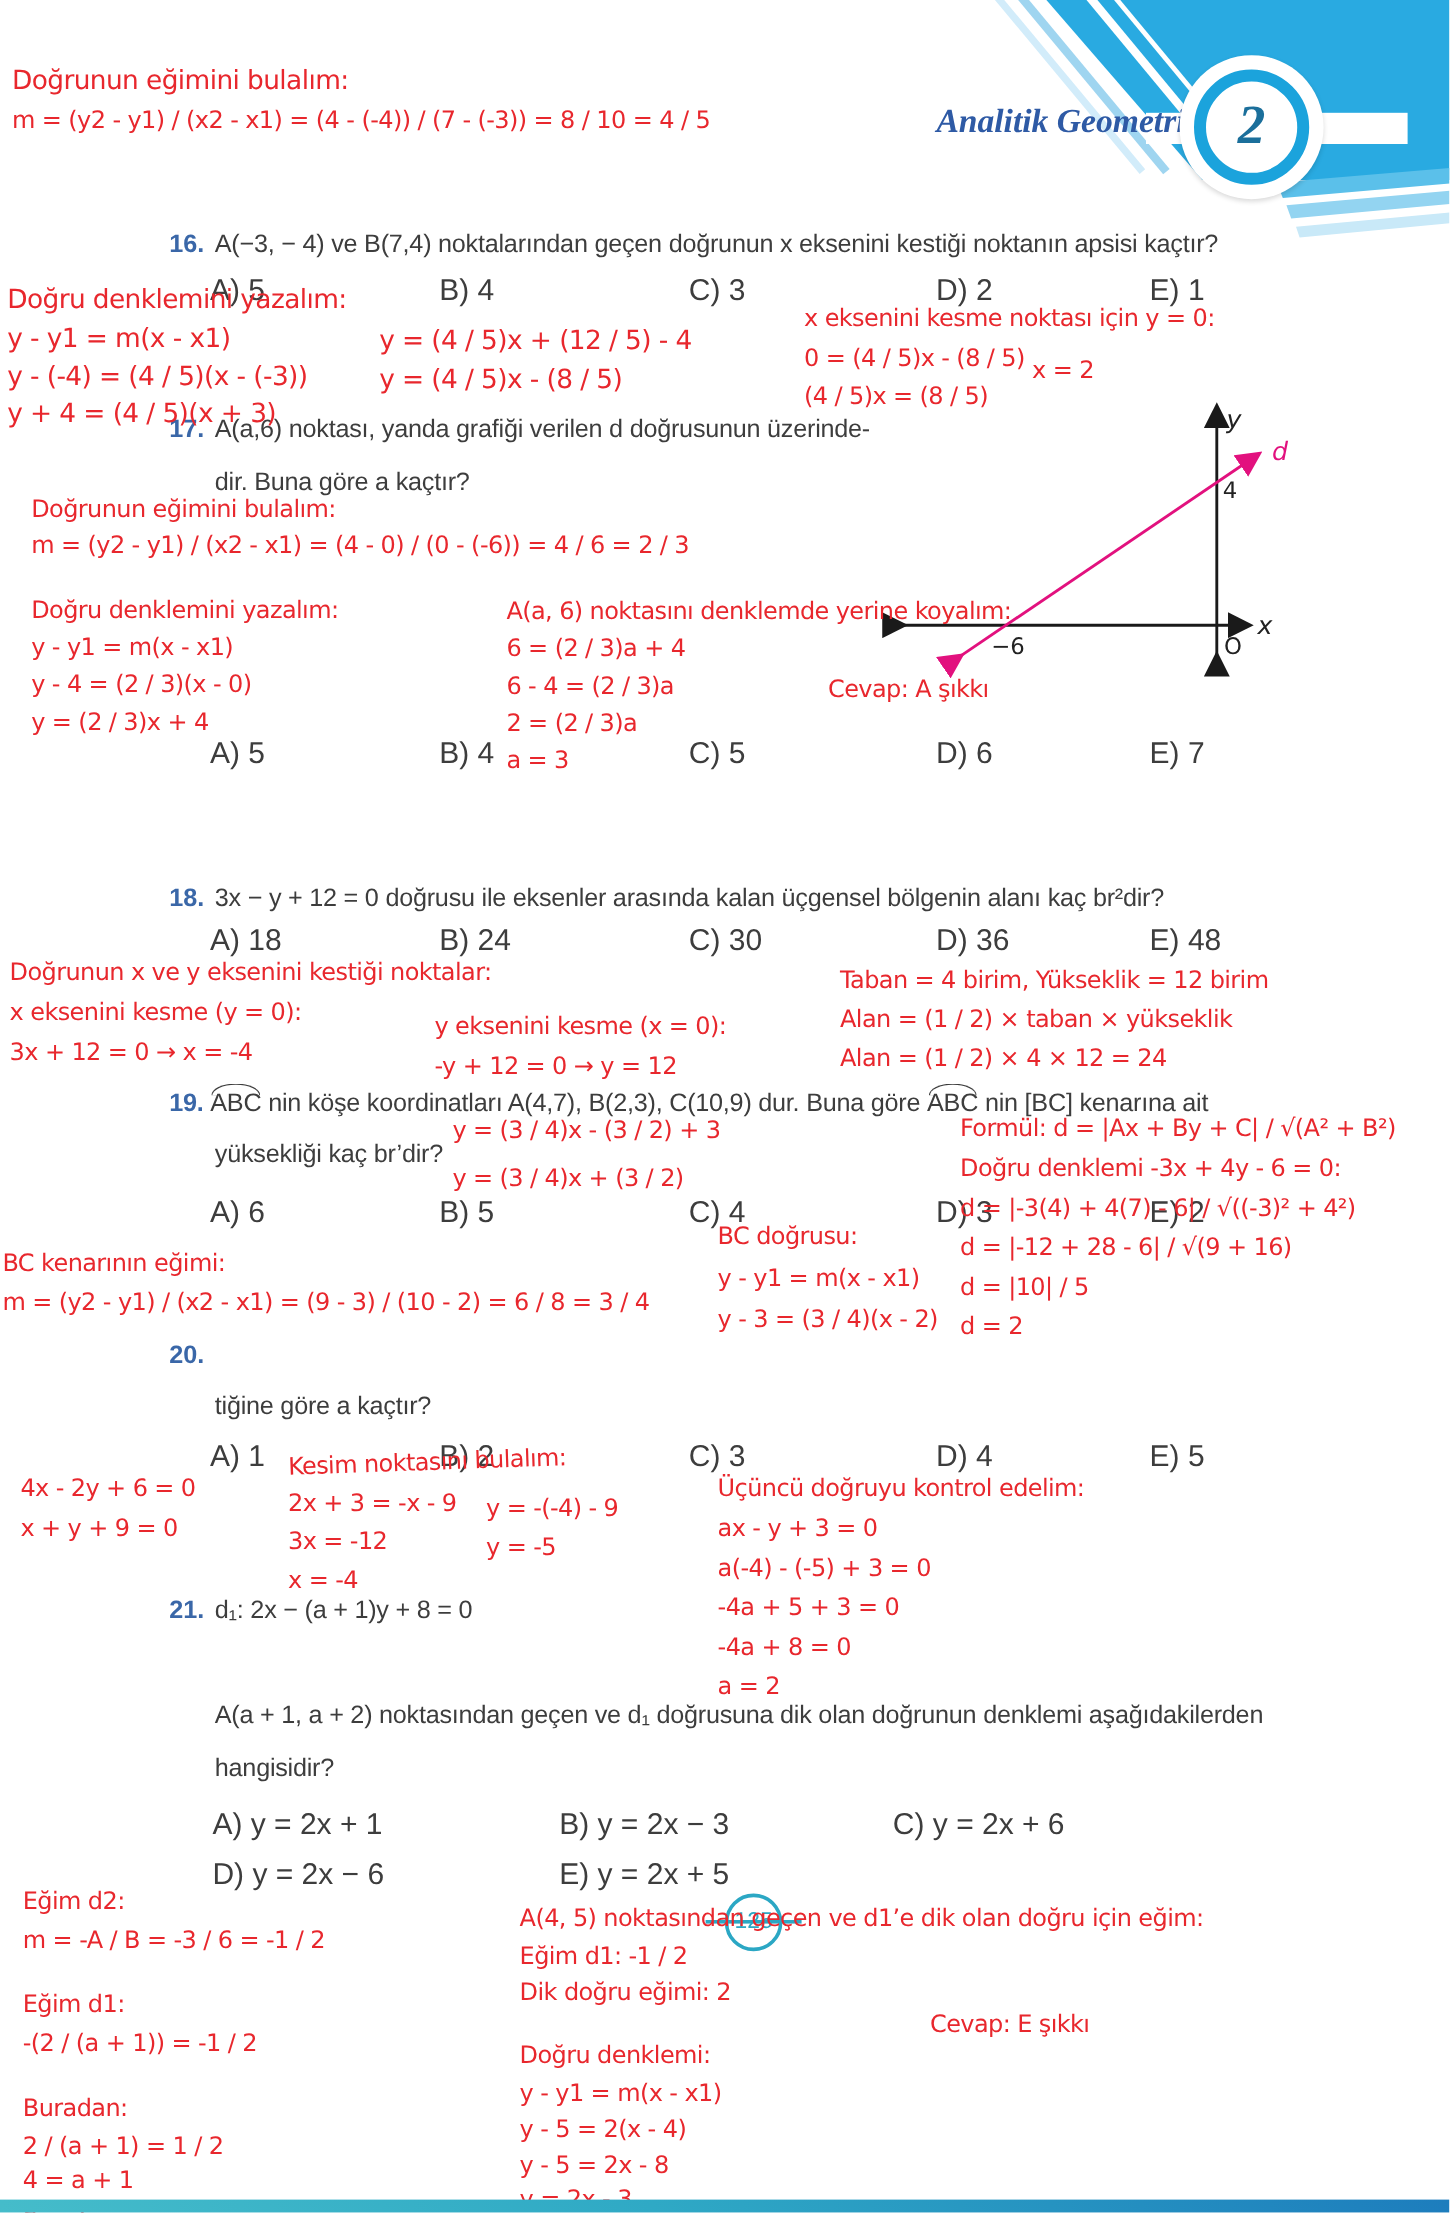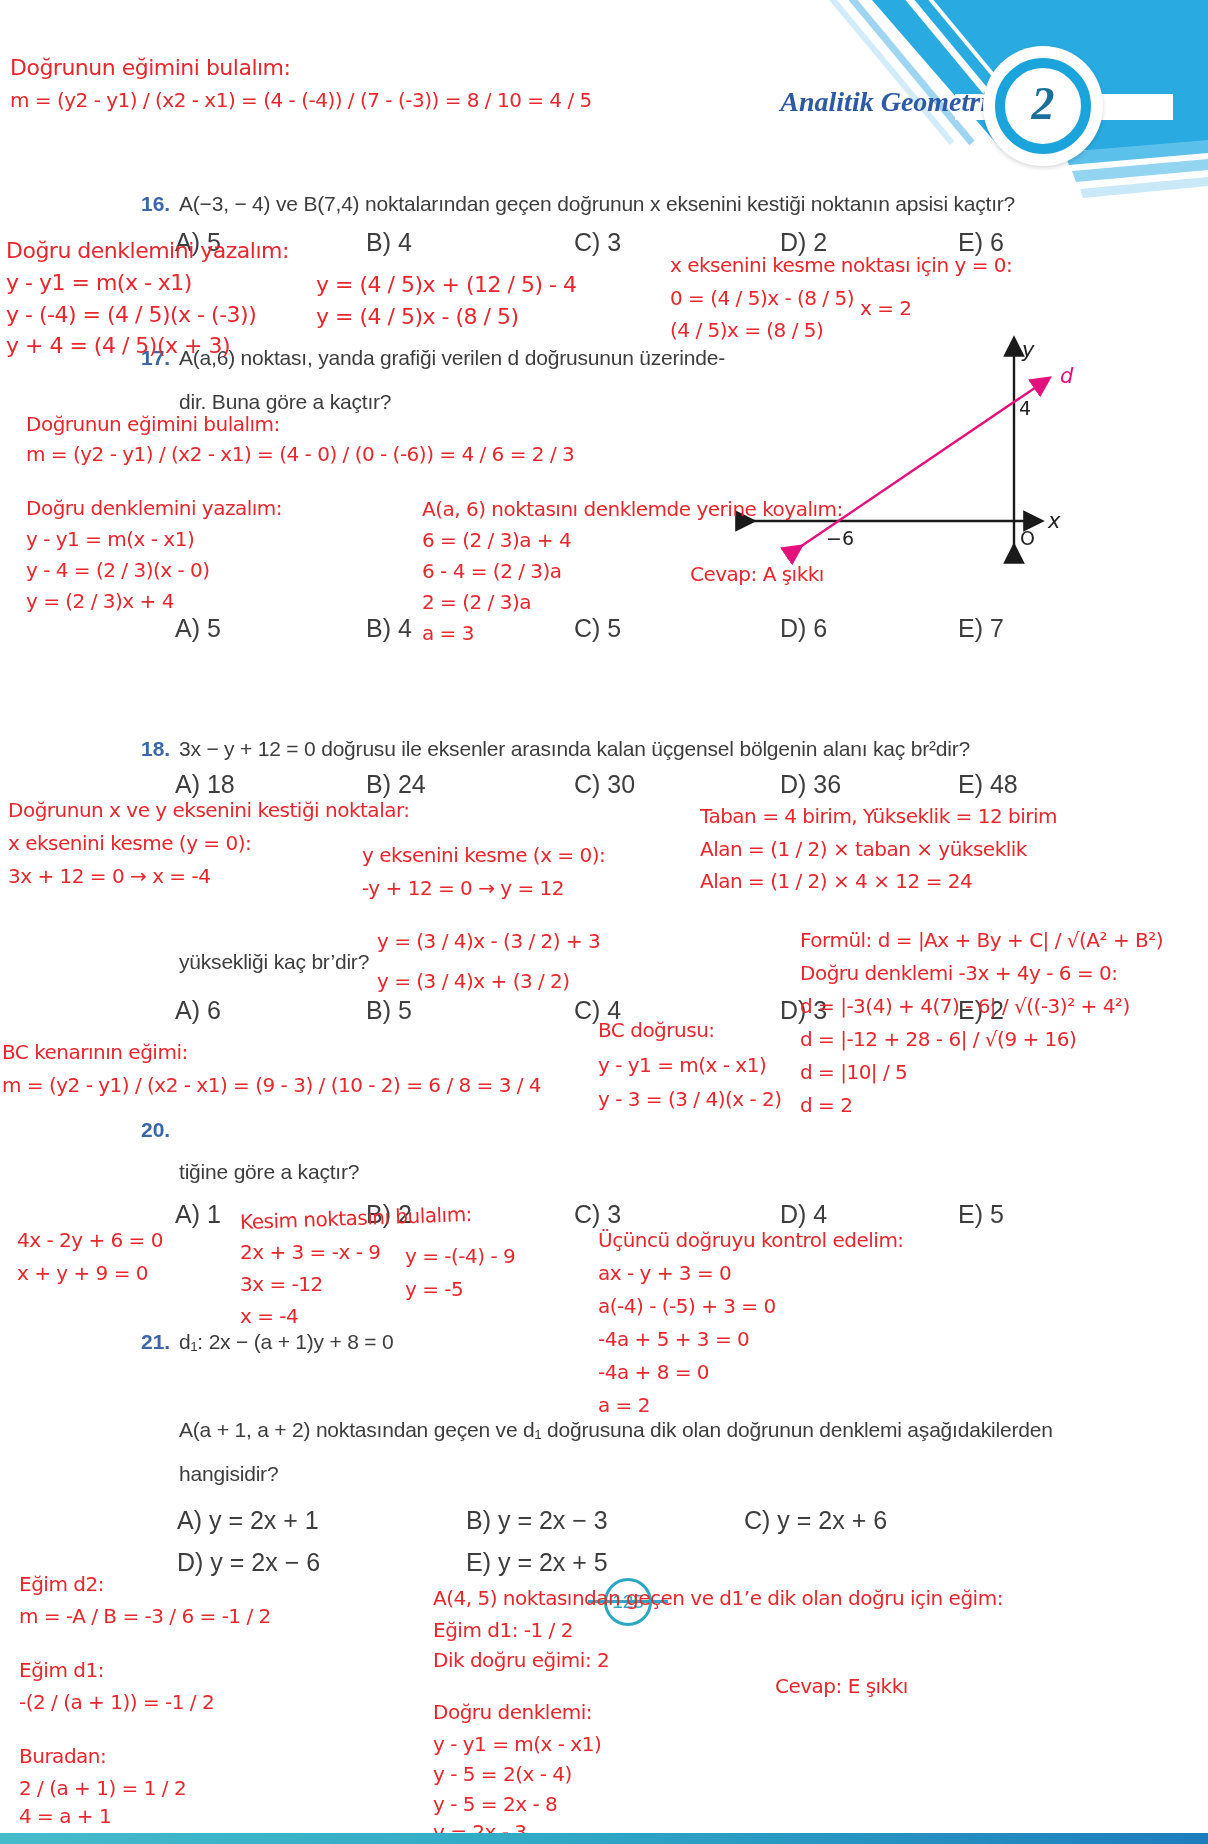--- a/index.html
+++ b/index.html
@@ -59,21 +59,21 @@
 
   <div class="red big" style="left:10px;top:55px;">Doğrunun eğimini bulalım:</div>
   <div class="red" style="left:10px;top:88px;">m = (y2 - y1) / (x2 - x1) = (4 - (-4)) / (7 - (-3)) = 8 / 10 = 4 / 5</div>
 
   <div class="qnum" style="left:141px;top:192px;">16.</div>
   <div class="q" style="left:179px;top:192px;">A(−3, − 4) ve B(7,4) noktalarından geçen doğrunun x eksenini kestiği noktanın apsisi kaçtır?</div>
   <div class="opt" style="left:175px;top:228px;">A) 5</div>
   <div class="opt" style="left:366px;top:228px;">B) 4</div>
   <div class="opt" style="left:574px;top:228px;">C) 3</div>
   <div class="opt" style="left:780px;top:228px;">D) 2</div>
-  <div class="opt" style="left:958px;top:228px;">E) 6</div>
+  <div class="opt" style="left:958px;top:228px;">E) 1</div>
 
   <div class="red big" style="left:6px;top:238px;">Doğru denklemini yazalım:</div>
   <div class="red big" style="left:6px;top:270px;">y - y1 = m(x - x1)</div>
   <div class="red big" style="left:6px;top:302px;">y - (-4) = (4 / 5)(x - (-3))</div>
   <div class="red big" style="left:6px;top:333px;">y + 4 = (4 / 5)(x + 3)</div>
   <div class="red big" style="left:316px;top:272px;">y = (4 / 5)x + (12 / 5) - 4</div>
   <div class="red big" style="left:316px;top:304px;">y = (4 / 5)x - (8 / 5)</div>
   <div class="red" style="left:670px;top:253px;">x eksenini kesme noktası için y = 0:</div>
   <div class="red" style="left:670px;top:286px;">0 = (4 / 5)x - (8 / 5)</div>
   <div class="red" style="left:670px;top:318px;">(4 / 5)x = (8 / 5)</div>
@@ -132,20 +132,27 @@
 
   <div class="red" style="left:8px;top:798px;">Doğrunun x ve y eksenini kestiği noktalar:</div>
   <div class="red" style="left:8px;top:831px;">x eksenini kesme (y = 0):</div>
   <div class="red" style="left:8px;top:864px;">3x + 12 = 0 → x = -4</div>
   <div class="red" style="left:362px;top:843px;">y eksenini kesme (x = 0):</div>
   <div class="red" style="left:362px;top:876px;">-y + 12 = 0 → y = 12</div>
   <div class="red" style="left:700px;top:804px;">Taban = 4 birim, Yükseklik = 12 birim</div>
   <div class="red" style="left:700px;top:837px;">Alan = (1 / 2) × taban × yükseklik</div>
   <div class="red" style="left:700px;top:869px;">Alan = (1 / 2) × 4 × 12 = 24</div>
 
+  <div class="q" style="left:141px;top:908px;">
+    <span class="qnum" style="position:static;">19.</span>
+    <span class="overarc">ABC</span>
+    <span>nin köşe koordinatları A(4,7), B(2,3), C(10,9) dur. Buna göre</span>
+    <span class="overarc">ABC</span>
+    <span>nin [BC] kenarına ait</span>
+  </div>
   <div class="red" style="left:377px;top:929px;">y = (3 / 4)x - (3 / 2) + 3</div>
   <div class="q" style="left:179px;top:950px;">yüksekliği kaç br’dir?</div>
   <div class="red" style="left:377px;top:969px;">y = (3 / 4)x + (3 / 2)</div>
 
   <div class="opt" style="left:175px;top:996px;">A) 6</div>
   <div class="opt" style="left:366px;top:996px;">B) 5</div>
   <div class="opt" style="left:574px;top:996px;">C) 4</div>
   <div class="opt" style="left:780px;top:996px;">D) 3</div>
   <div class="opt" style="left:958px;top:996px;">E) 2</div>
 

